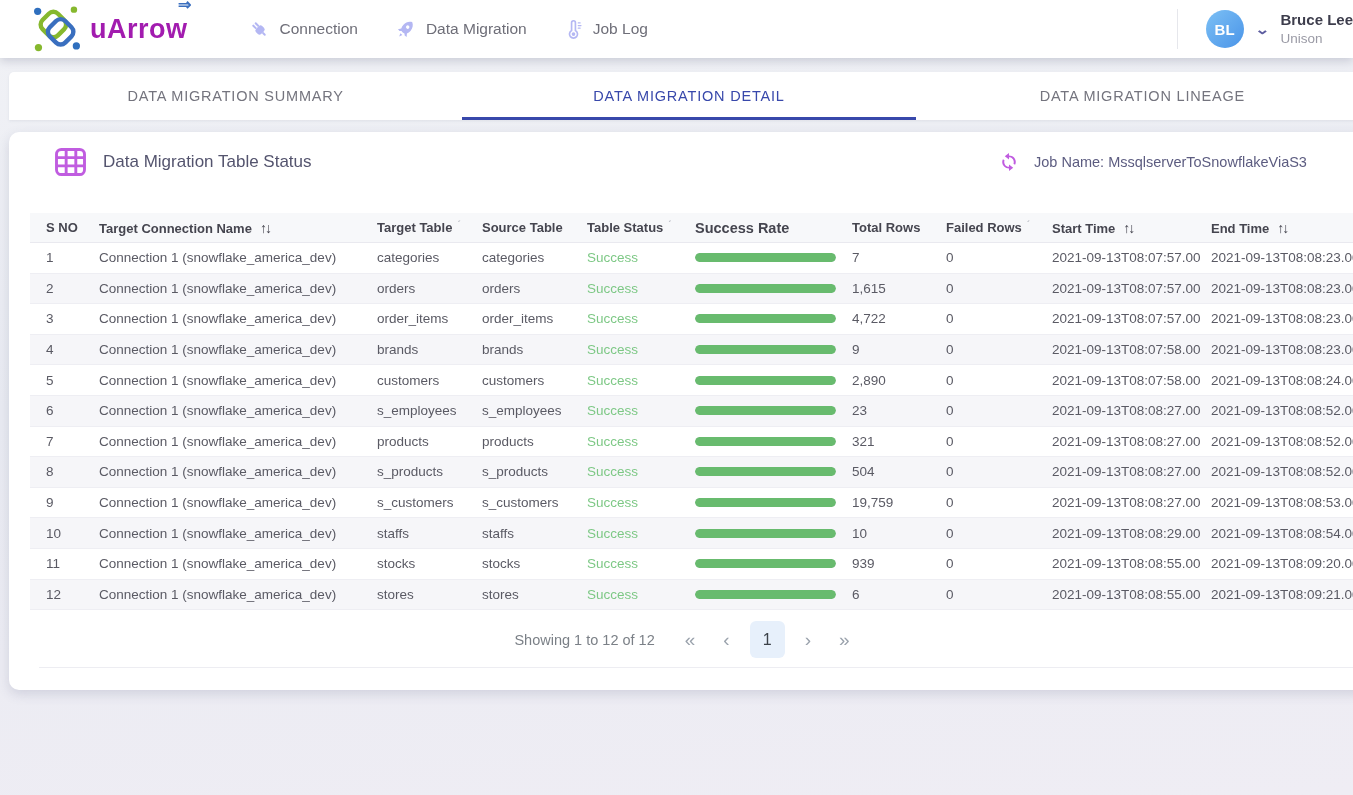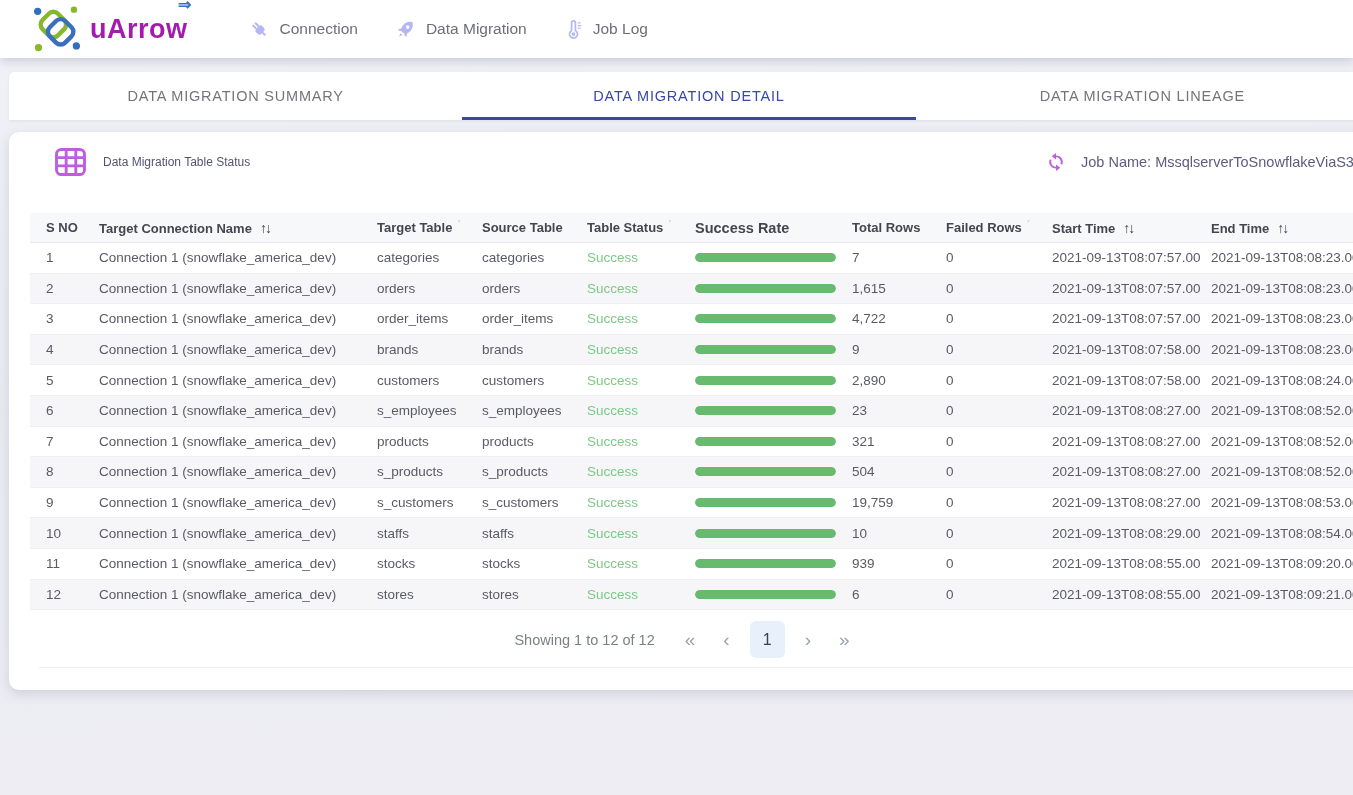--- a/index.html
+++ b/index.html
@@ -49,22 +49,22 @@
   .tab.active::after{
     content:""; position:absolute; left:0; right:0; bottom:0; height:3px; background:#3848ab;
   }
 
   
   .card{
     margin:12px 0 0 9px; width:1360px; height:558px; background:#fff;
     border-radius:10px; box-shadow:0 4px 12px rgba(80,85,120,.18); position:relative;
   }
   .card-head{ height:60px; display:flex; align-items:center; padding-left:46px; }
-  .card-title{ font-size:12px; color:#54546e; margin-left:17px; }
-  .job-group{ position:absolute; left:1036px; top:0; height:60px; display:flex; align-items:center; gap:14px; }
+  .card-title{ font-size:17px; color:#54546e; margin-left:17px; }
+  .job-group{ position:absolute; left:989px; top:0; height:60px; display:flex; align-items:center; gap:14px; }
   .job-name{ font-size:14.5px; color:#5c5c80; }
 
   
   .tbl{ margin:21px 0 0 21px; width:1339px; }
   .tr{
     display:grid;
     grid-template-columns:69px 278px 105px 105px 108px 157px 94px 106px 159px 1fr;
     align-items:center; height:30.6px; border-bottom:1px solid #eeeef3;
   }
   .tr > div{ white-space:nowrap; overflow:hidden; }
@@ -145,20 +145,28 @@
         <svg class="iconsvg" width="21" height="23" viewBox="0 0 24 24" fill="none" stroke="#b4b7f3" stroke-width="1.9">
           <path d="M9.8 4.2a2.2 2.2 0 014.4 0v9a4.6 4.6 0 11-4.4 0z"></path>
           <circle cx="12" cy="17.2" r="2.1" fill="#b4b7f3" stroke="none"></circle>
           <path d="M17.4 4.5h2.2M17.4 7.5h3.2M17.4 10.5h2.2" stroke-width="1.3" stroke-linecap="round"></path>
         </svg>
       </span>
       <span class="lbl">Job Log</span>
     </div>
   </div>
 
+  <div class="nav-user">
+    <div class="avatar">BL</div>
+    <div class="chev">⌄</div>
+    <div class="user-meta">
+      <div class="user-name">Bruce Lee</div>
+      <div class="user-org">Unison</div>
+    </div>
+  </div>
 </div>
 
 <div class="tabbar">
   <div class="tab">DATA MIGRATION SUMMARY</div>
   <div class="tab active">DATA MIGRATION DETAIL</div>
   <div class="tab">DATA MIGRATION LINEAGE</div>
 </div>
 
 <div class="card">
   <div class="card-head">

